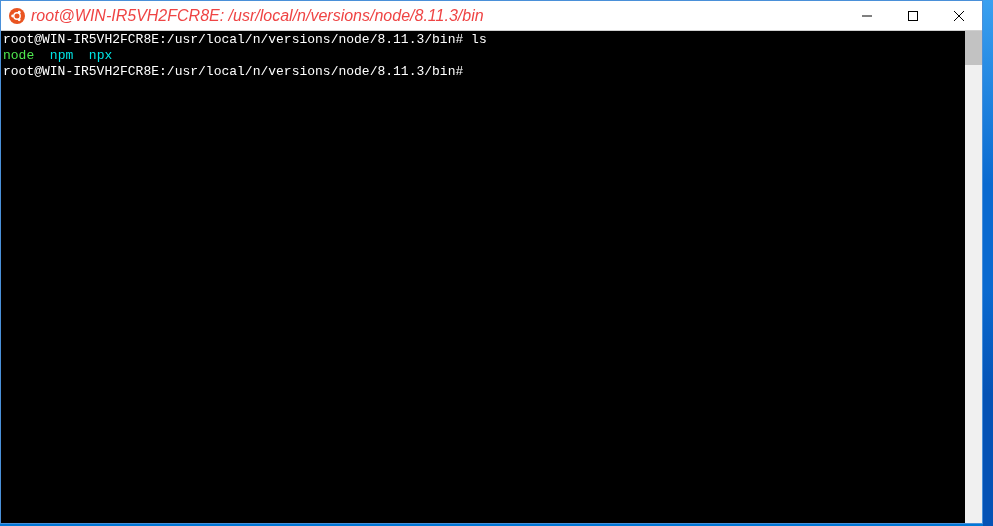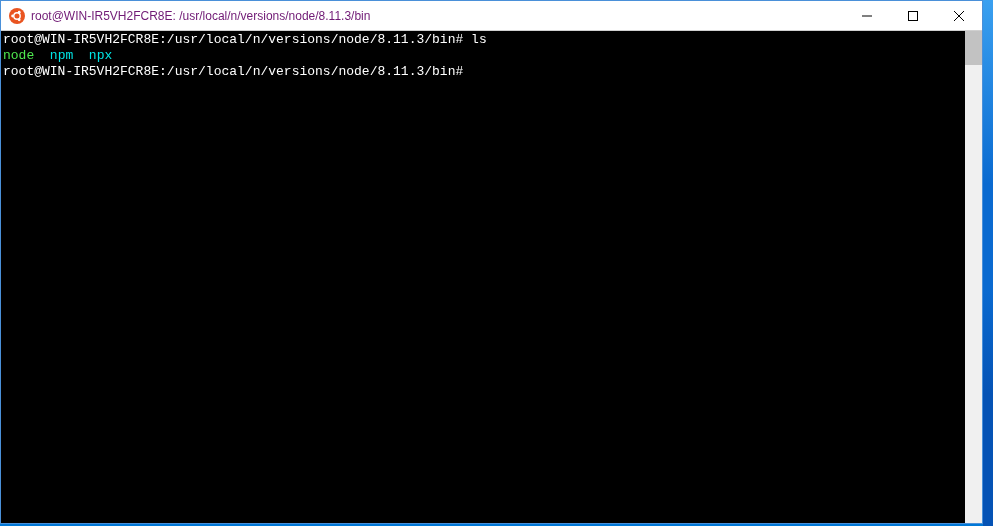--- a/index.html
+++ b/index.html
@@ -30,25 +30,26 @@
       border-bottom: 1px solid #d0d0d0;
       user-select: none;
     }
     .app-icon {
       width: 16px;
       height: 16px;
       margin: 0 6px 0 8px;
       flex-shrink: 0;
     }
     .title-text {
-      font-size: 12px;
-      color: #701a75;
+      font-size: 16px;
+      color: #ef4444;
       flex: 1;
       white-space: nowrap;
       overflow: hidden;
+      font-style: italic;
     }
     .win-controls {
       display: flex;
       height: 100%;
     }
     .win-btn {
       width: 46px;
       height: 100%;
       display: flex;
       align-items: center;

